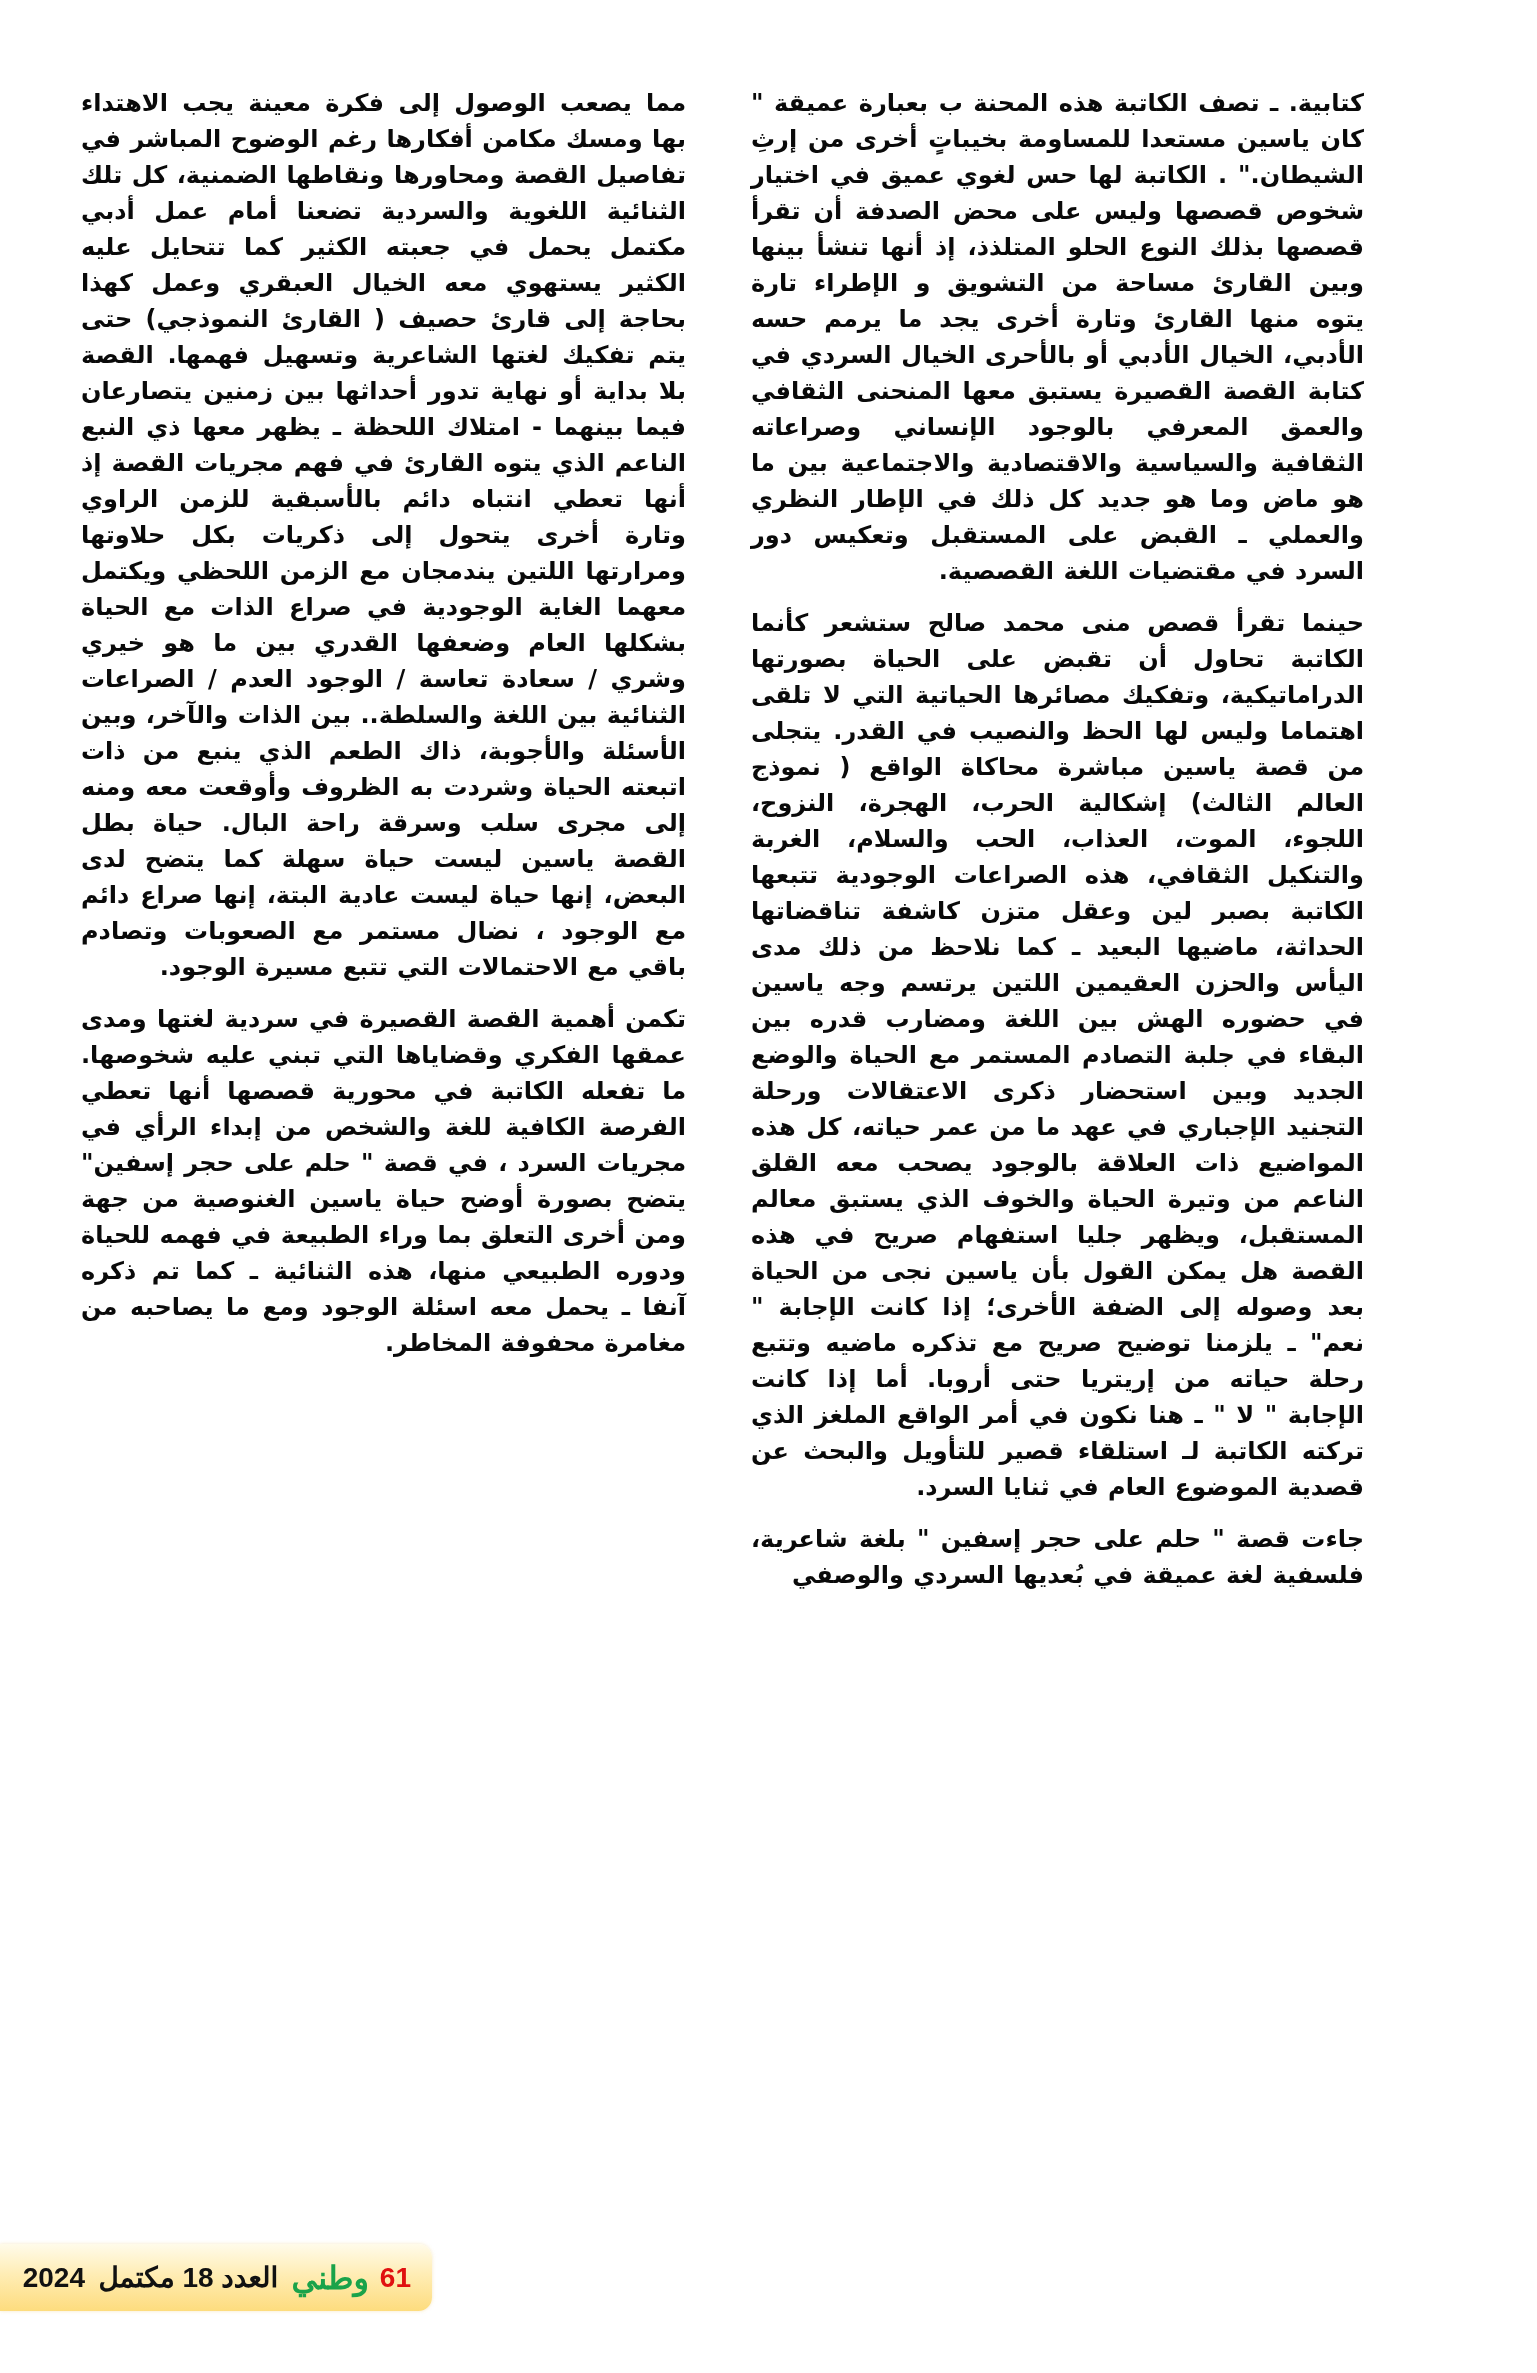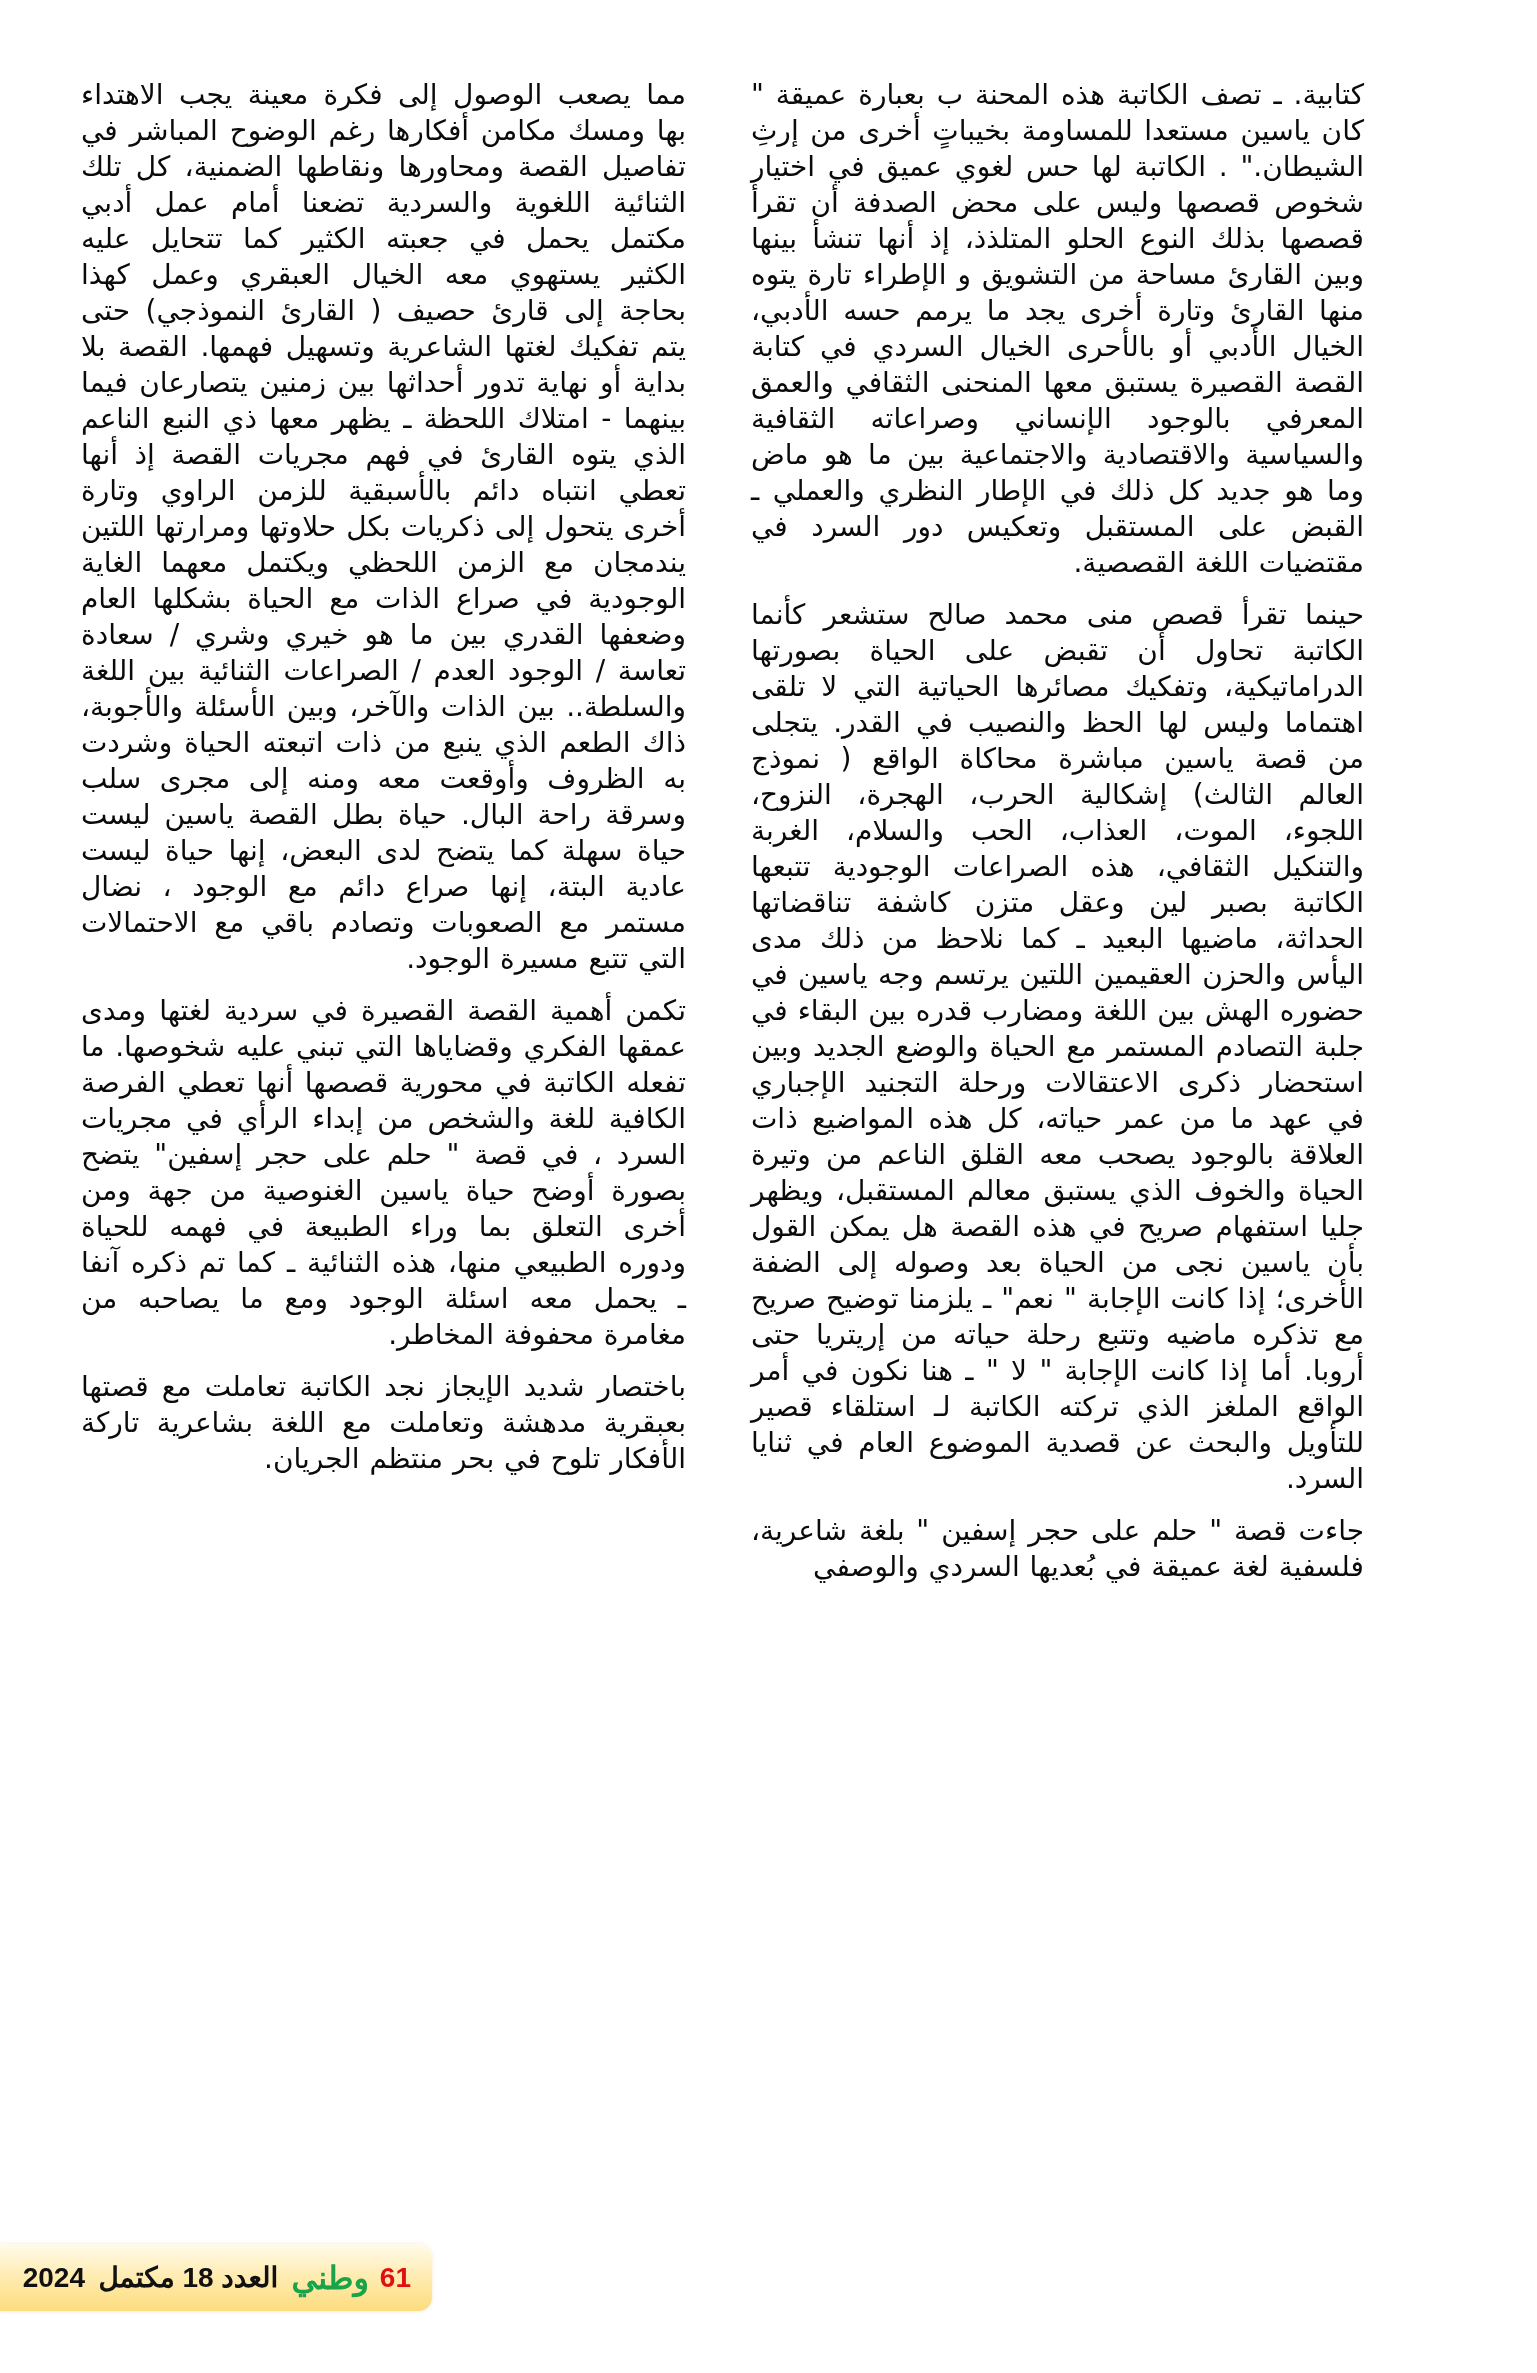--- a/index.html
+++ b/index.html
@@ -16,26 +16,26 @@
     color: #0a0a0a;
   }
   .page {
     position: absolute;
     top: 0; left: 0;
     width: 1537px;
     height: 2374px;
   }
   .column {
     position: absolute;
-    top: 77px;
+    top: 85px;
     direction: rtl;
     text-align: justify;
     text-align-last: right;
-    font-weight: normal;
-    font-size: 28px;
+    font-weight: bold;
+    font-size: 24px;
     line-height: 36px;
     letter-spacing: -0.3px;
     word-spacing: 1px;
   }
   .column.right {
     left: 751px;
     width: 613px;
   }
   .column.left {
     left: 81px;
@@ -85,21 +85,20 @@
 
   <div class="column right">
     <p>كتابية. ـ تصف الكاتبة هذه المحنة ب بعبارة عميقة " كان ياسين  مستعدا للمساومة بخيباتٍ أخرى من إرثِ الشيطان." . الكاتبة لها حس لغوي عميق في اختيار شخوص قصصها وليس على محض الصدفة أن تقرأ قصصها بذلك النوع الحلو المتلذذ، إذ أنها تنشأ بينها وبين القارئ مساحة من التشويق  و الإطراء تارة يتوه منها القارئ وتارة أخرى يجد ما يرمم حسه الأدبي، الخيال الأدبي أو بالأحرى الخيال السردي في كتابة القصة القصيرة يستبق معها المنحنى الثقافي والعمق المعرفي بالوجود الإنساني وصراعاته الثقافية والسياسية والاقتصادية والاجتماعية بين ما هو ماض وما هو جديد كل ذلك في الإطار النظري والعملي ـ  القبض على المستقبل وتعكيس دور السرد في مقتضيات اللغة القصصية.</p>
     <p>حينما تقرأ قصص منى محمد صالح ستشعر كأنما الكاتبة تحاول أن تقبض على الحياة بصورتها الدراماتيكية، وتفكيك مصائرها الحياتية التي لا تلقى اهتماما وليس لها الحظ والنصيب في القدر. يتجلى من قصة ياسين مباشرة محاكاة الواقع ( نموذج العالم الثالث) إشكالية الحرب، الهجرة، النزوح، اللجوء، الموت، العذاب، الحب والسلام، الغربة والتنكيل الثقافي، هذه الصراعات الوجودية تتبعها الكاتبة بصبر لين وعقل متزن كاشفة تناقضاتها الحداثة، ماضيها البعيد ـ كما نلاحظ من ذلك مدى اليأس والحزن العقيمين اللتين يرتسم وجه ياسين في حضوره الهش بين اللغة ومضارب قدره بين البقاء في جلبة التصادم المستمر مع الحياة والوضع الجديد وبين استحضار ذكرى الاعتقالات ورحلة التجنيد الإجباري في عهد ما من عمر حياته، كل هذه المواضيع ذات العلاقة بالوجود يصحب معه القلق الناعم من وتيرة الحياة والخوف الذي يستبق معالم المستقبل، ويظهر جليا استفهام صريح في هذه القصة هل يمكن القول بأن ياسين نجى من الحياة بعد وصوله إلى الضفة الأخرى؛ إذا كانت الإجابة " نعم" ـ يلزمنا توضيح صريح مع تذكره ماضيه وتتبع رحلة حياته من إريتريا حتى أروبا. أما إذا كانت الإجابة " لا " ـ هنا نكون في أمر الواقع الملغز الذي تركته الكاتبة لـ استلقاء قصير للتأويل والبحث عن قصدية الموضوع العام في ثنايا السرد.</p>
     <p> جاءت قصة " حلم على حجر إسفين " بلغة شاعرية، فلسفية لغة عميقة في بُعديها السردي والوصفي</p>
   </div>
 
   <div class="column left">
     <p>مما يصعب الوصول إلى فكرة معينة يجب الاهتداء بها ومسك مكامن أفكارها رغم الوضوح المباشر في تفاصيل القصة ومحاورها ونقاطها الضمنية، كل تلك الثنائية اللغوية والسردية تضعنا  أمام عمل أدبي مكتمل يحمل في جعبته الكثير كما تتحايل عليه الكثير يستهوي معه الخيال العبقري وعمل كهذا بحاجة إلى  قارئ حصيف ( القارئ النموذجي) حتى يتم تفكيك لغتها الشاعرية وتسهيل فهمها. القصة بلا بداية أو نهاية  تدور أحداثها بين زمنين يتصارعان فيما بينهما - امتلاك اللحظة ـ يظهر معها ذي النبع الناعم الذي يتوه القارئ في فهم مجريات القصة إذ أنها تعطي انتباه دائم بالأسبقية للزمن الراوي وتارة أخرى يتحول إلى ذكريات بكل حلاوتها ومرارتها اللتين يندمجان مع الزمن اللحظي ويكتمل معهما الغاية الوجودية في صراع الذات مع الحياة بشكلها العام وضعفها القدري بين ما هو خيري وشري / سعادة تعاسة / الوجود العدم / الصراعات الثنائية بين اللغة والسلطة.. بين الذات والآخر، وبين الأسئلة والأجوبة، ذاك الطعم الذي ينبع من ذات اتبعته الحياة وشردت به الظروف وأوقعت معه ومنه إلى مجرى سلب وسرقة راحة البال. حياة بطل القصة ياسين ليست حياة سهلة كما يتضح لدى البعض، إنها حياة ليست عادية البتة، إنها صراع دائم مع الوجود ، نضال مستمر مع الصعوبات وتصادم باقي مع الاحتمالات التي تتبع مسيرة الوجود.</p>
     <p>تكمن أهمية القصة القصيرة في سردية لغتها ومدى عمقها الفكري وقضاياها التي تبني عليه شخوصها. ما تفعله الكاتبة في محورية قصصها أنها تعطي الفرصة الكافية للغة والشخص من إبداء الرأي في مجريات السرد ، في قصة " حلم على حجر إسفين" يتضح بصورة أوضح حياة ياسين الغنوصية من جهة ومن أخرى التعلق بما وراء الطبيعة في فهمه للحياة ودوره الطبيعي منها، هذه الثنائية ـ كما تم ذكره آنفا ـ يحمل معه اسئلة الوجود ومع ما يصاحبه من مغامرة محفوفة المخاطر.</p>
-    <p>باختصار شديد الإيجاز نجد الكاتبة تعاملت مع قصتها بعبقرية مدهشة وتعاملت مع اللغة بشاعرية تاركة الأفكار تلوح في بحر منتظم الجريان.</p>
   </div>
 
   <div class="footer-badge">
     <span class="page-num">61</span>
     <span class="mag-name">وطني</span>
     <span class="issue-label">العدد</span>
     <span class="issue-num">18</span>
     <span class="issue-month">مكتمل</span>
     <span class="issue-year">2024</span>
   </div>

